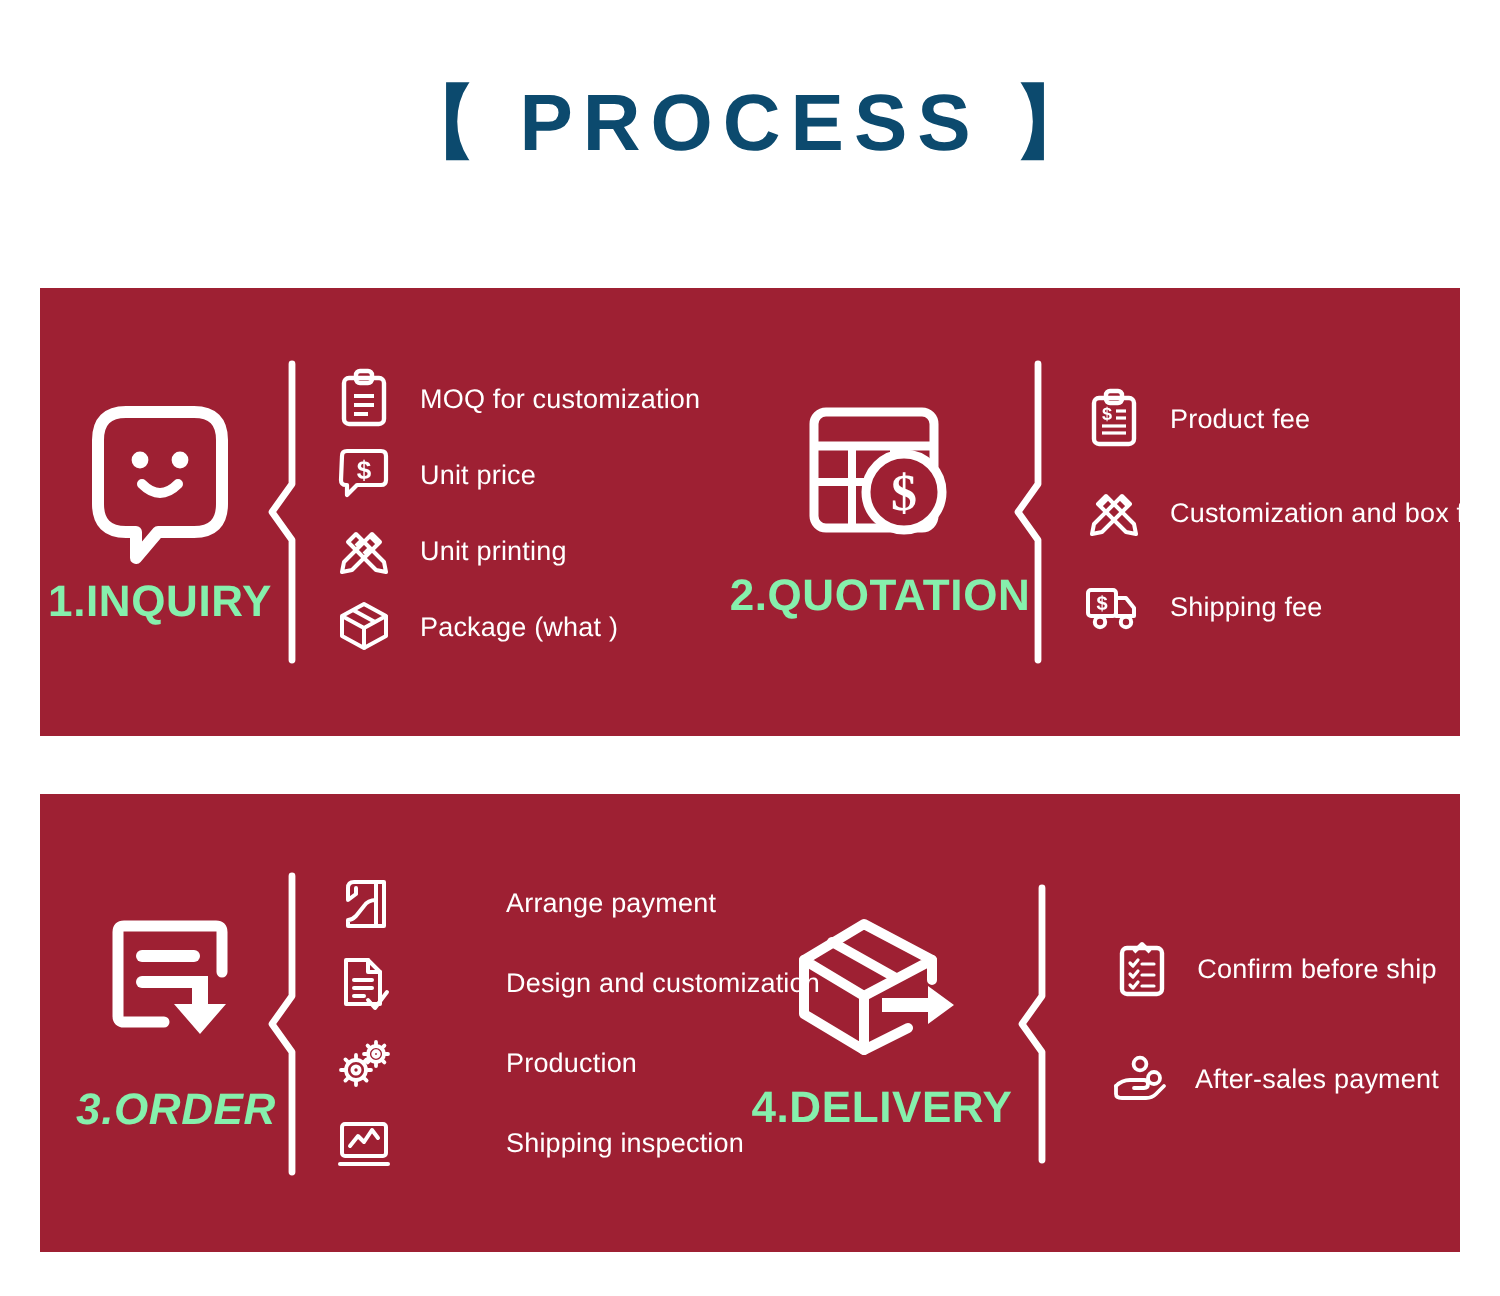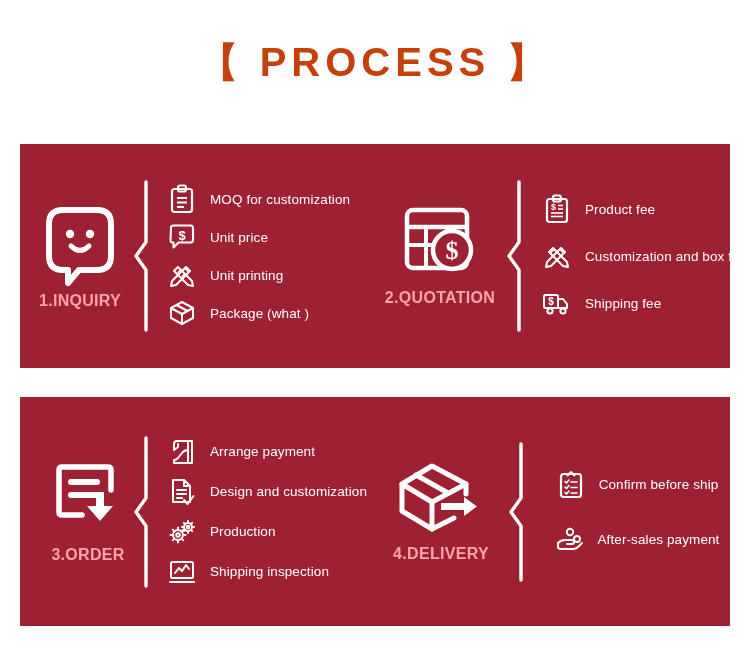--- a/index.html
+++ b/index.html
@@ -15,21 +15,21 @@
     position: relative;
   }
 
   
   #page-title {
     position: absolute;
     top: 38px;
     left: 0;
     width: 750px;
     text-align: center;
-    color: #c2410c;
+    color: #0c4a6e;
     font-size: 40px;
     font-weight: 700;
     letter-spacing: 5px;
     white-space: pre;
     line-height: 1.2;
   }
 
   
   .panel {
     position: absolute;
@@ -58,23 +58,23 @@
     align-items: center;
     justify-content: center;
     flex: 0 0 auto;
     box-sizing: border-box;
   }
   .stage-badge-icon {
     display: block;
     line-height: 0;
   }
   .stage-label {
-    color: #fca5a5;
+    color: #86efac;
     font-weight: 700;
-    font-size: 16px;
+    font-size: 22px;
     letter-spacing: 0.3px;
     white-space: nowrap;
     margin-top: 8px;
   }
 
   
   .brace {
     flex: 0 0 auto;
     line-height: 0;
     display: block;
@@ -107,21 +107,21 @@
     color: #ffffff;
     font-size: 13.5px;
     margin-left: 12px;
     white-space: nowrap;
     letter-spacing: 0.1px;
   }
 
   
   .gap-38 .list-item { height: 38px; }
   .gap-47 .list-item { height: 47px; }
-  .gap-40 .list-item { height: 40px; }
+  .gap-40 .list-item { height: 40px; gap: 43px; }
   .gap-55 .list-item { height: 55px; }
 
   svg { display: block; overflow: visible; }
 </style>
 </head>
 <body>
 
 <div id="page-title">【 PROCESS 】</div>
 
 <div class="panel" id="panel-inquiry-quotation">
@@ -271,21 +271,21 @@
         <span class="list-item-label">Shipping fee</span>
       </div>
     </div>
   </div>
 </div>
 
 <div class="panel" id="panel-order-delivery">
 
   <div class="stage stage-half">
 
-    <div class="stage-badge" style="width:112px; padding-left:24px;">
+    <div class="stage-badge" style="width:112px; padding-left:24px;font-style:italic;">
       <span class="stage-badge-icon">
         <svg width="78" height="78" viewBox="0 0 78 78">
           <path d="M62 30 V10 q0 -3 -3 -3 H13 q-3 0 -3 3 v42 q0 3 3 3 h20" fill="none" stroke="#ffffff" stroke-width="5.5" stroke-linecap="round" stroke-linejoin="round"></path>
           <line x1="22" y1="22" x2="48" y2="22" stroke="#ffffff" stroke-width="6" stroke-linecap="round"></line>
           <line x1="22" y1="35" x2="48" y2="35" stroke="#ffffff" stroke-width="6" stroke-linecap="round"></line>
           <path d="M55 32 v14 h9 l-13 15 l-13 -15 h9 v-14 z" fill="#ffffff"></path>
         </svg>
       </span>
       <span class="stage-label">3.ORDER</span>
     </div>

